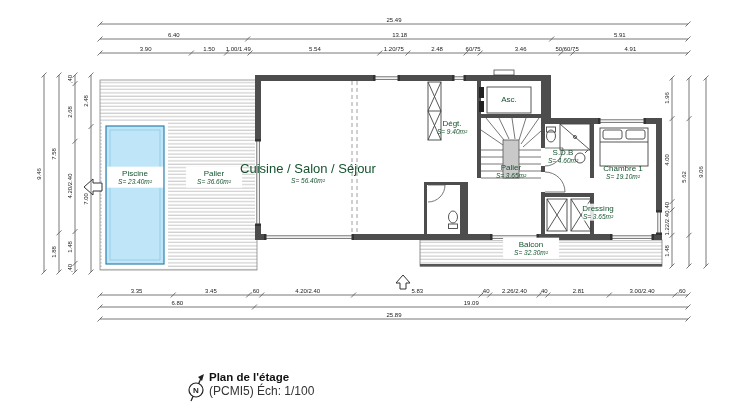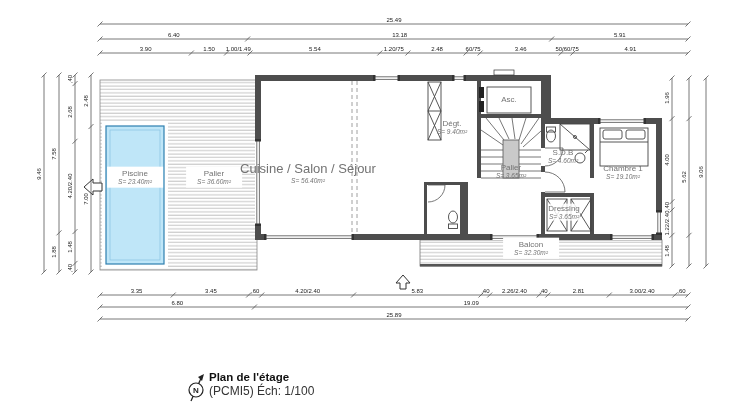--- a/index.html
+++ b/index.html
@@ -4,21 +4,21 @@
 <style>
   html,body{margin:0;padding:0;background:#fff;}
   #plan{position:relative;width:750px;height:420px;background:#fff;overflow:hidden;
         font-family:"Liberation Sans",sans-serif;}
   #plan-svg{position:absolute;left:0;top:0;z-index:1;}
   .watermark{position:absolute;left:224px;top:184px;z-index:2;font-size:45px;line-height:1;
              letter-spacing:-1px;white-space:nowrap;opacity:.8;pointer-events:none;}
   .wm-bold{font-weight:bold;color:#9a9a9a;}
   .wm-light{font-weight:normal;color:#bdbdbd;}
   .room{position:absolute;z-index:3;transform:translate(-50%,-50%);text-align:center;
-        color:#737373;line-height:1.15;white-space:nowrap;}
+        color:#14532d;line-height:1.15;white-space:nowrap;}
   .rname{font-size:8px;}
   .rarea{font-size:6.5px;font-style:italic;}
   .boxed{background:#fff;padding:2px 11px;}
   .dimlabel{position:absolute;z-index:3;font-size:6px;color:#222;white-space:nowrap;
             transform:translate(-50%,-100%);}
   .dimlabel.v{transform:translate(-50%,-50%) rotate(-90deg);}
   .legend{position:absolute;left:176px;top:371px;z-index:3;display:flex;align-items:flex-start;gap:9px;}
   .legend-title{font-size:11.5px;font-weight:bold;color:#111;}
   .legend-sub{font-size:12px;color:#333;margin-top:1px;}
 </style>
@@ -320,21 +320,21 @@
     <div class="rarea">S= 3.65m²</div>
   </div>
   <div class="room" style="left:563px;top:156px">
     <div class="rname">S.D.B</div>
     <div class="rarea">S= 4.60m²</div>
   </div>
   <div class="room" style="left:623px;top:172px">
     <div class="rname">Chambre 1</div>
     <div class="rarea">S= 19.10m²</div>
   </div>
-  <div class="room" style="left:564px;top:212px;background:rgba(255,255,255,.85)">
+  <div class="room" style="left:598px;top:212px;background:rgba(255,255,255,.85)">
     <div class="rname">Dressing</div>
     <div class="rarea">S= 3.65m²</div>
   </div>
   <div class="room boxed" style="left:531px;top:248px">
     <div class="rname">Balcon</div>
     <div class="rarea">S= 32.30m²</div>
   </div>
 
   <div class="legend">
     <div style="width:24px;height:34px"></div>

